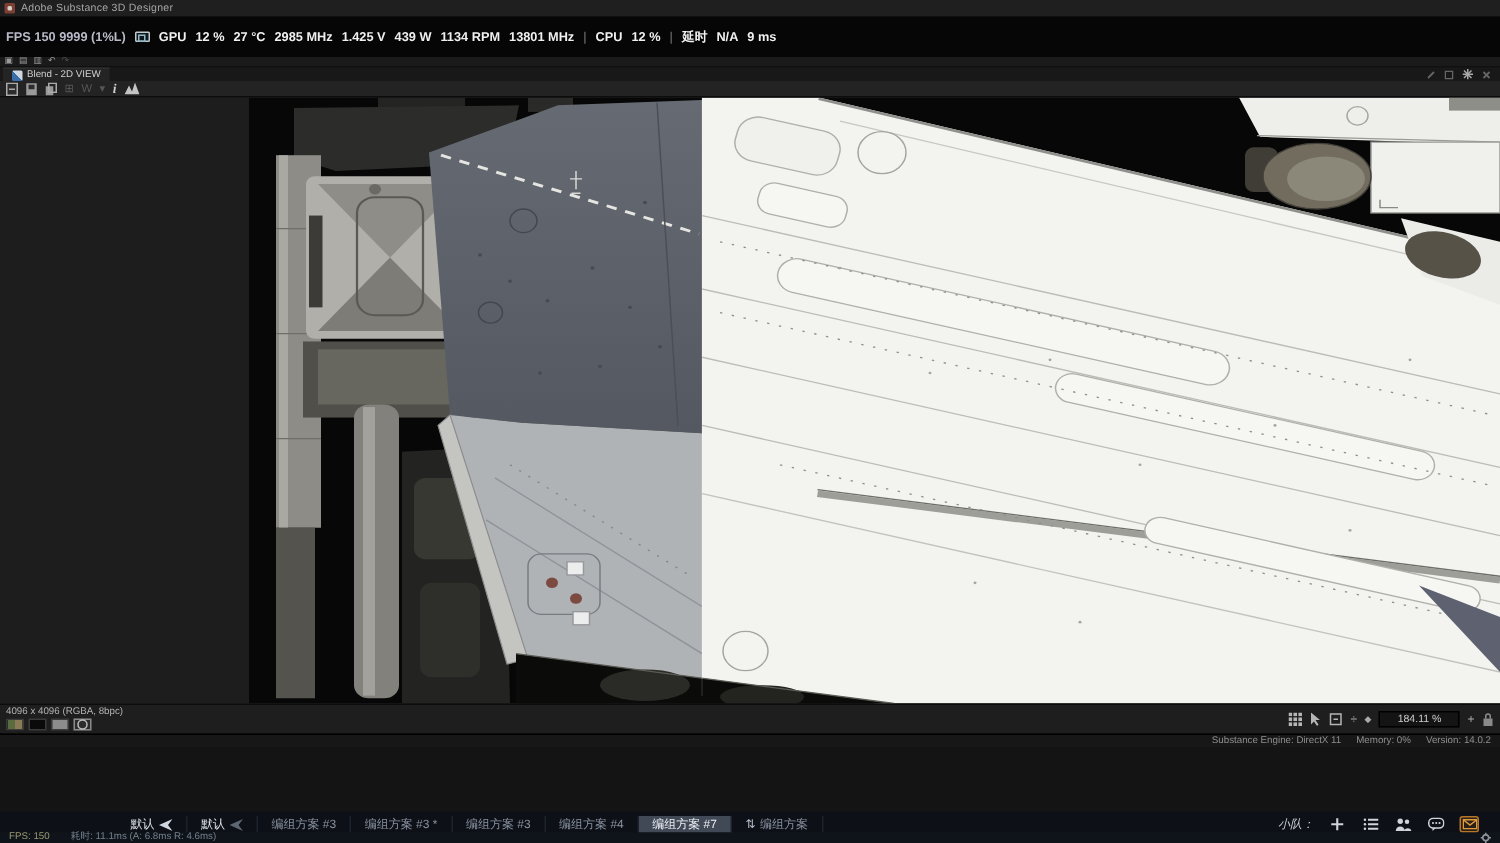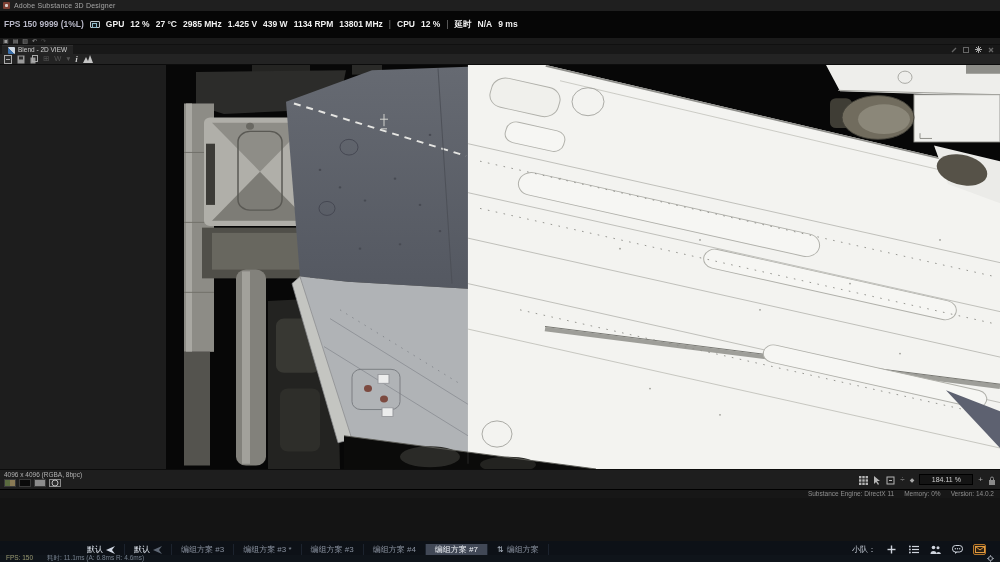--- a/index.html
+++ b/index.html
@@ -64,21 +64,21 @@
              padding:0 6px;font-size:6.5px;color:#8f8f8f;flex:0 0 auto;line-height:1;}
 
   
   .taskbar{height:14px;background:#0d1117;display:flex;align-items:flex-end;flex:0 0 auto;margin-top:43px;}
   .tabs{display:flex;align-items:stretch;margin-left:78px;}
   .tab{display:flex;align-items:center;gap:3px;padding:0 9px;font-size:8px;color:#89919f;border-right:1px solid #1c232e;cursor:default;white-space:nowrap;}
   .tab.bright{color:#dde3ec;}
   .tab.active{background:#414856;color:#eef1f6;}
   .ticon{font-size:8px;color:#b6bfcc;line-height:1;}
   .tbright{margin-left:auto;display:flex;align-items:center;gap:9px;padding-right:14px;}
-  .squadlabel{font-size:8px;color:#c6ccd7;}
+  .squadlabel{font-size:8px;color:#c6ccd7;font-style:italic;}
   .tbicon{display:flex;align-items:center;justify-content:center;width:13px;height:11px;}
   .tbicon.hl{border:1px solid #b5762a;background:#2a2015;border-radius:2px;}
 
   
   .footline{height:7px;background:#0f141a;display:flex;align-items:center;gap:14px;padding:0 6px;flex:0 0 auto;line-height:1;}
   .foot-fps{font-size:6.5px;color:#9a9a72;}
   .foot-time{font-size:6.5px;color:#76808e;}
   .foot-gear{margin-left:auto;display:flex;align-items:center;}
 </style>
 </head>

